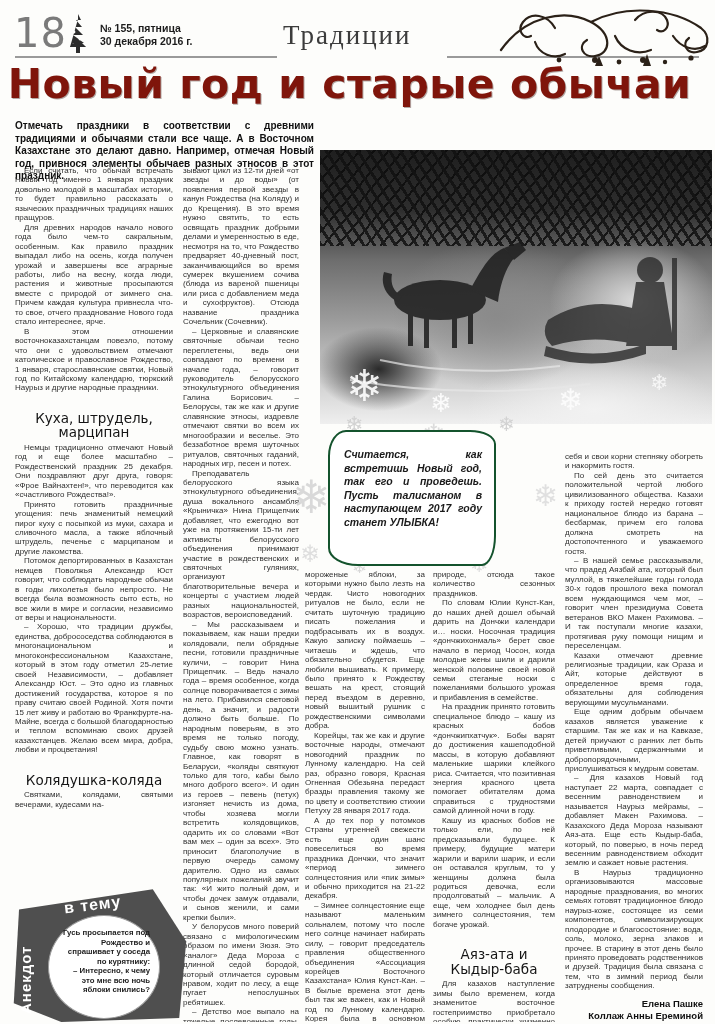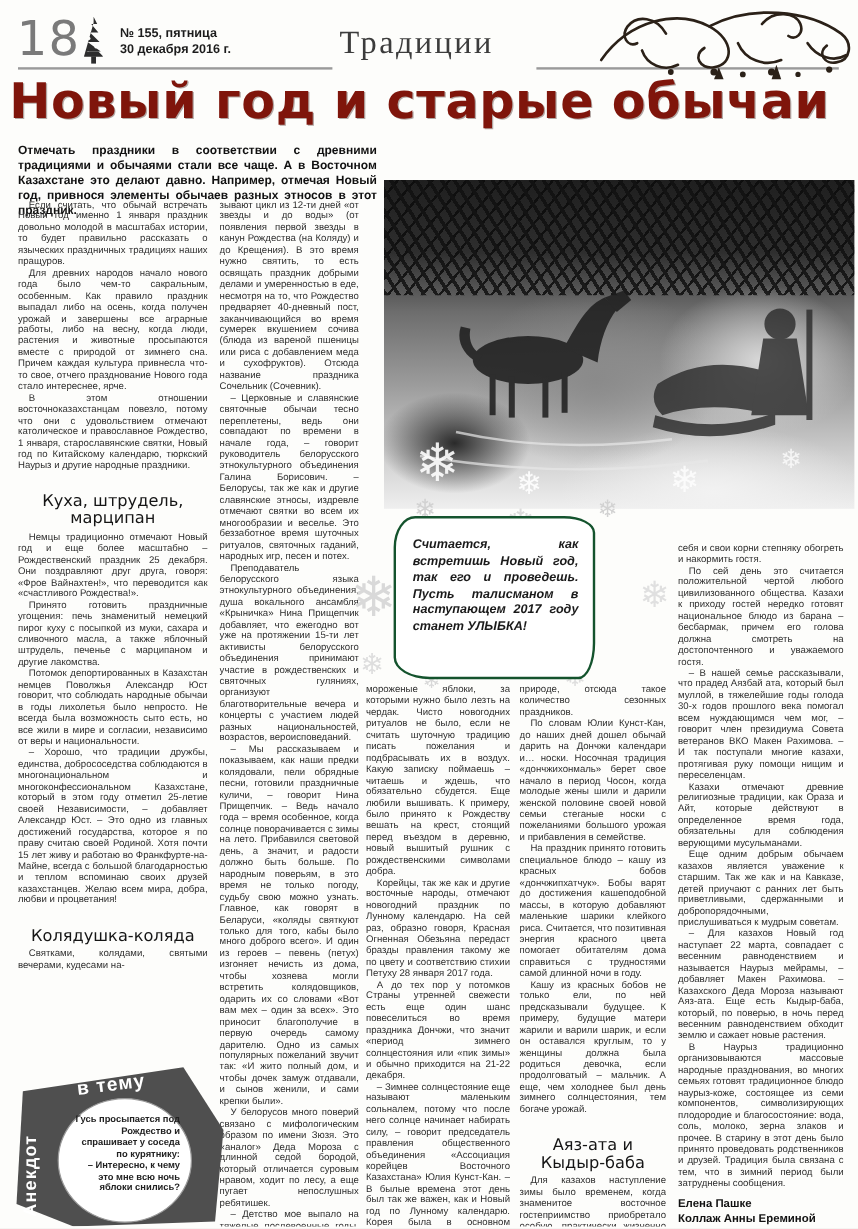--- a/index.html
+++ b/index.html
@@ -40,21 +40,21 @@
   .col p{margin:0;font-size:8px;line-height:9.45px;text-align:justify;text-indent:9px;hyphens:auto;}
   .col p.cont{text-indent:0;}
   .colhead{font-family:"DejaVu Sans",sans-serif;font-size:13.5px;line-height:14.5px;
            text-align:center;color:#151515;margin:18px 0 3px;}
   #c1{left:15px;top:166px;width:158px;height:718px;}
   #c2{left:183px;top:166px;width:116px;height:856px;}
   #c3{left:305px;top:570px;width:120px;height:452px;}
   #c4{left:433px;top:570px;width:122px;height:452px;}
   #c5{left:565px;top:424px;width:138px;height:598px;display:flex;flex-direction:column;}
   #c5 .flow{flex:1 1 auto;overflow:hidden;margin-top:28px;}
-  .byline{font-size:9.5px;font-weight:bold;color:#111;line-height:12px;}
+  .byline{font-size:9.5px;font-weight:bold;color:#111;text-align:right;line-height:12px;}
   
   .callout{position:absolute;left:328px;top:430px;width:168px;height:136px;background:#fff;
            border:2px solid #14532d;border-radius:18px 26px 14px 30px / 26px 14px 30px 18px;
            box-sizing:border-box;padding:16px 12px 1px 14px;z-index:3;}
   .callout p{margin:0;font-size:10.5px;line-height:13.5px;font-weight:bold;font-style:italic;
              color:#1a1a1a;text-align:justify;}
   .sf{position:absolute;z-index:2;user-select:none;}
   
   .anekdot{position:absolute;left:12px;top:888px;width:176px;height:134px;}
   .anekdot .bg{position:absolute;inset:0;background:#4f4f4f;

